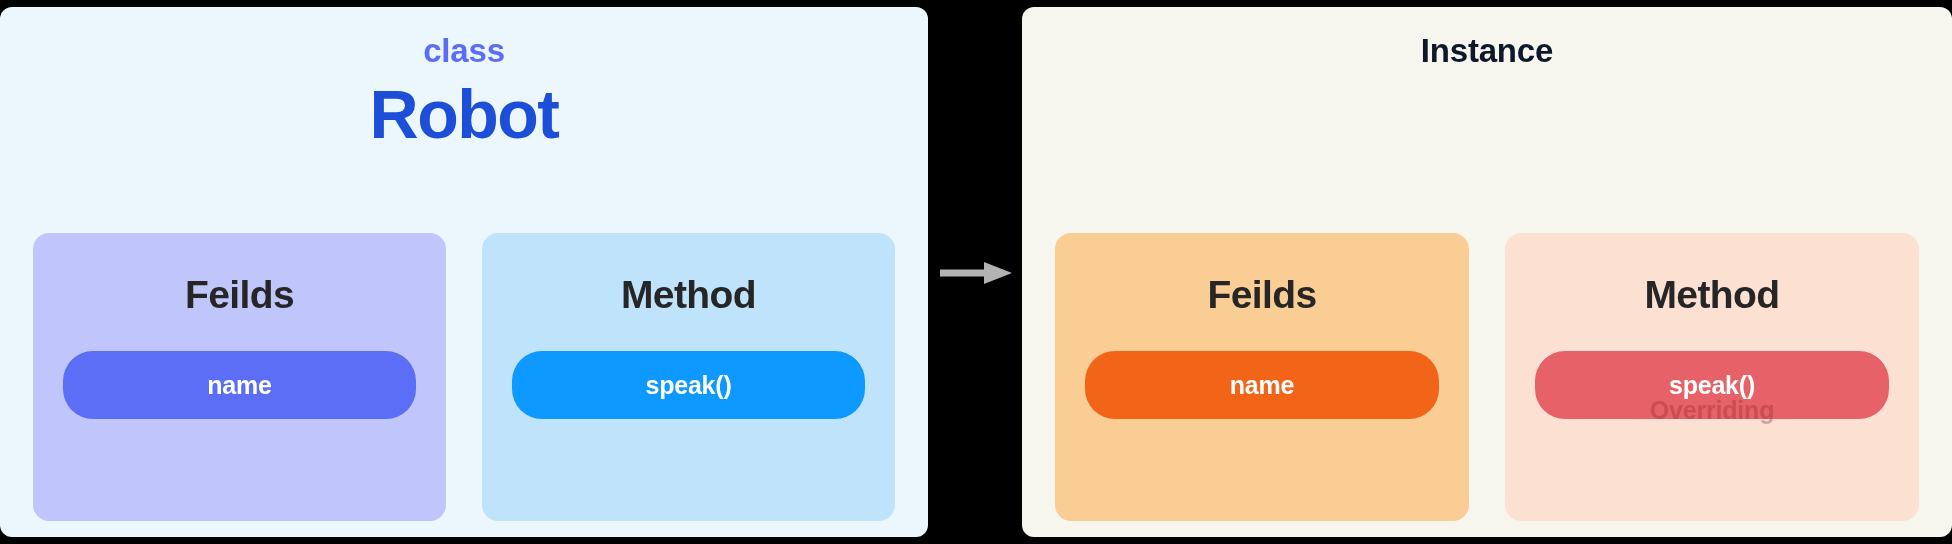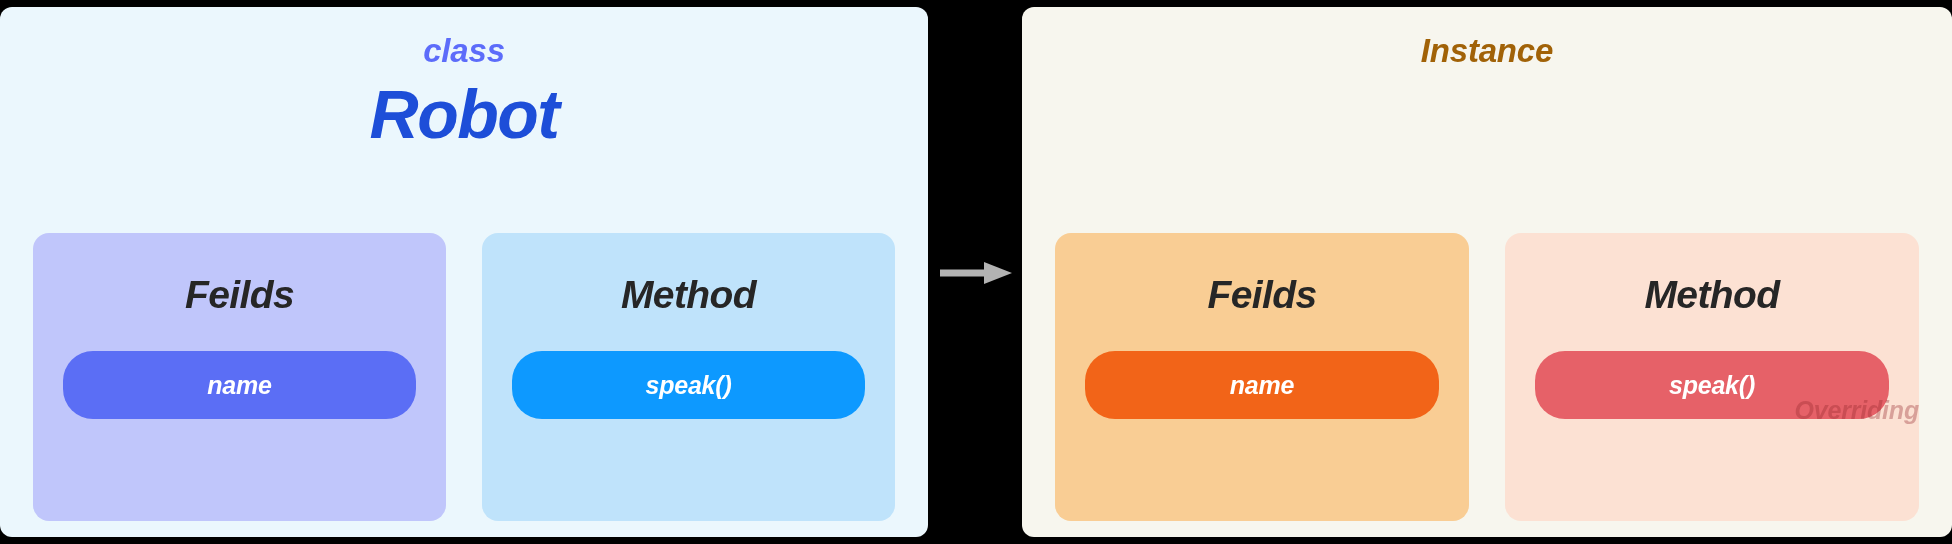--- a/index.html
+++ b/index.html
@@ -12,21 +12,20 @@
     height: 544px;
     overflow: hidden;
     font-family: "Liberation Sans", sans-serif;
   }
 
   .stage {
     position: relative;
     width: 1952px;
     height: 544px;
     background: #000000;
-    font-style: italic;
   }
 
   .panel {
     position: absolute;
     top: 7px;
     height: 530px;
     border-radius: 12px;
     box-sizing: border-box;
   }
 
@@ -49,21 +48,21 @@
   }
 
   .kicker {
     font-size: 33px;
     font-weight: 700;
     letter-spacing: -0.2px;
     line-height: 1.1;
   }
 
   .kicker-class { color: #5C6CFA; }
-  .kicker-instance { color: #a16207; }
+  .kicker-instance { color: #0f172a; }
 
   .title {
     font-size: 68px;
     font-weight: 700;
     color: #1d4ed8;
     line-height: 1.15;
     letter-spacing: -1.5px;
     margin-top: 6px;
   }
 
@@ -118,21 +117,21 @@
   .pill-name-class  { background: #5B6EF5; }
   .pill-speak-class { background: #0D99FF; }
   .pill-name-inst   { background: #F26418; }
   .pill-speak-inst  { background: #E66168; }
 
   .overriding {
     position: absolute;
     left: 0;
     right: 0;
     top: 163px;
-    text-align: right;
+    text-align: center;
     font-size: 25px;
     font-weight: 700;
     color: rgba(150, 40, 45, 0.35);
     letter-spacing: -0.2px;
     pointer-events: none;
   }
 
   .arrow {
     position: absolute;
     left: 940px;

